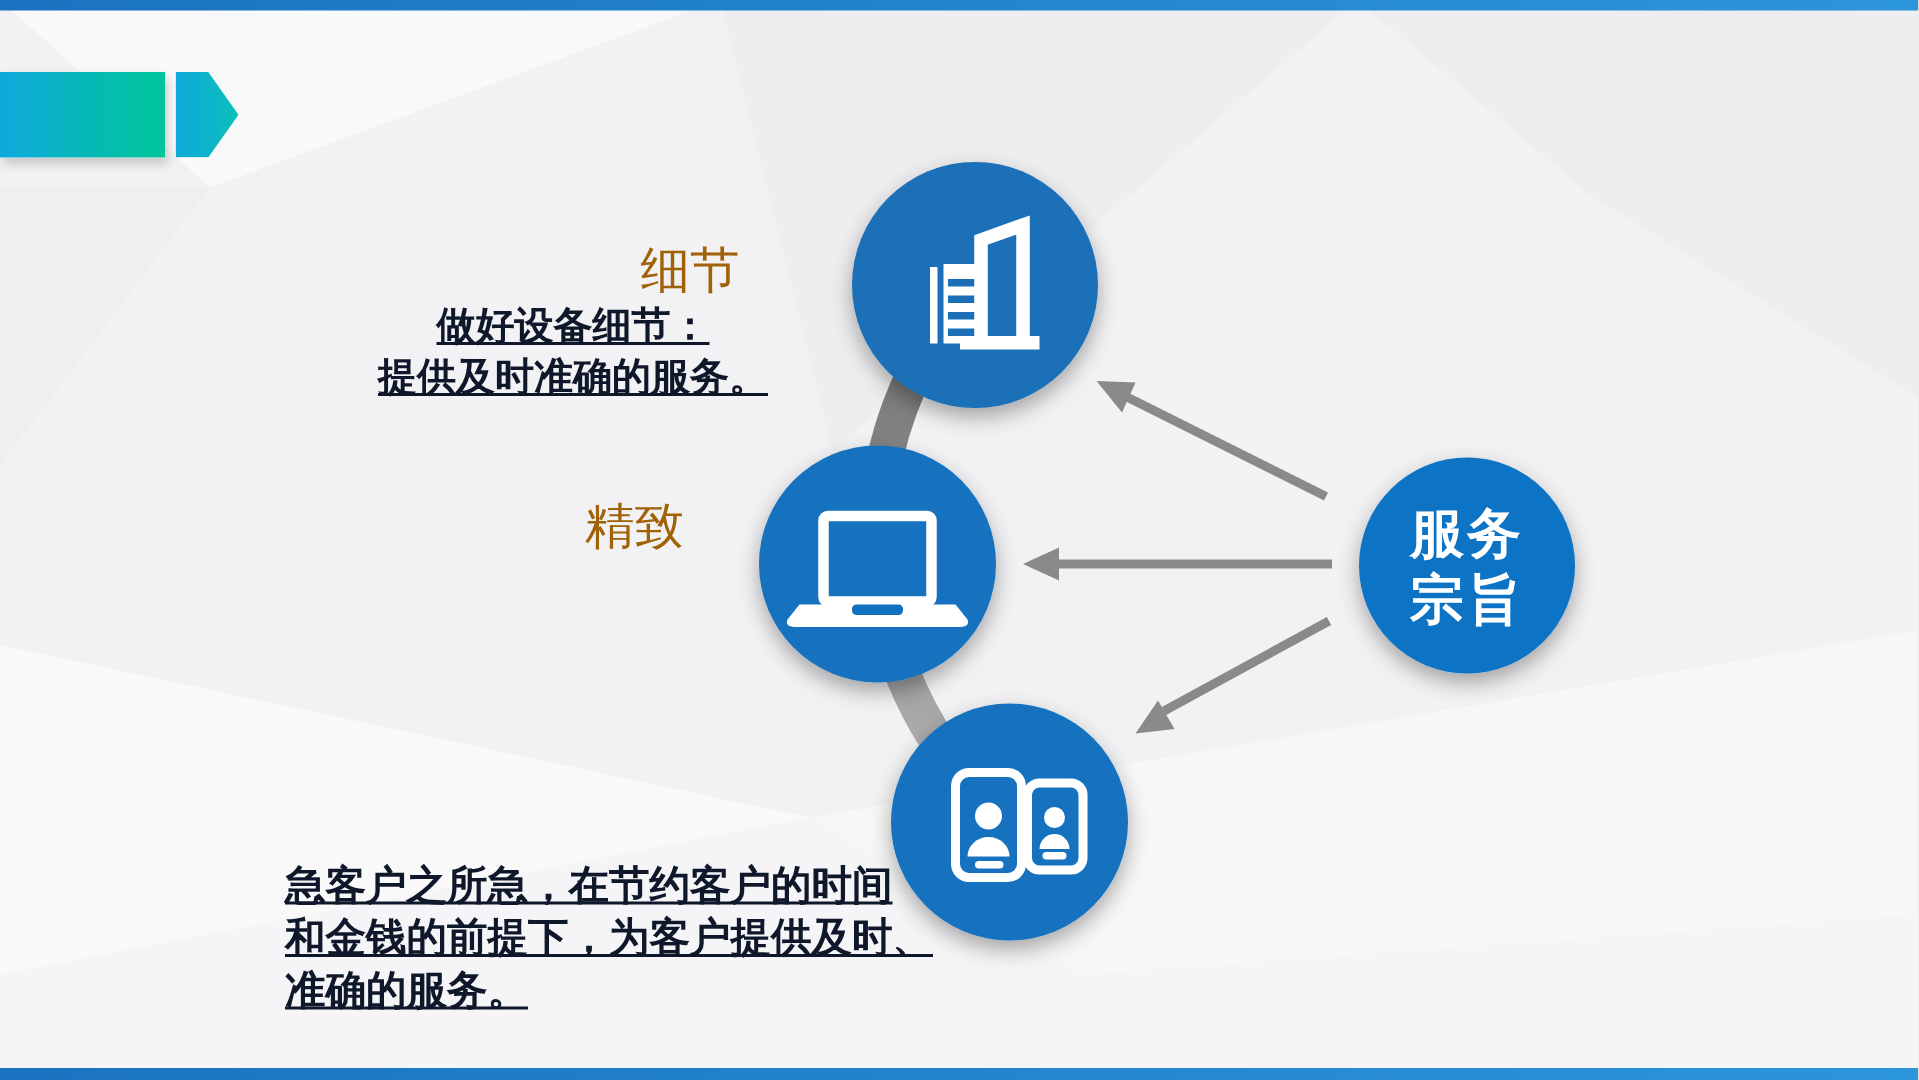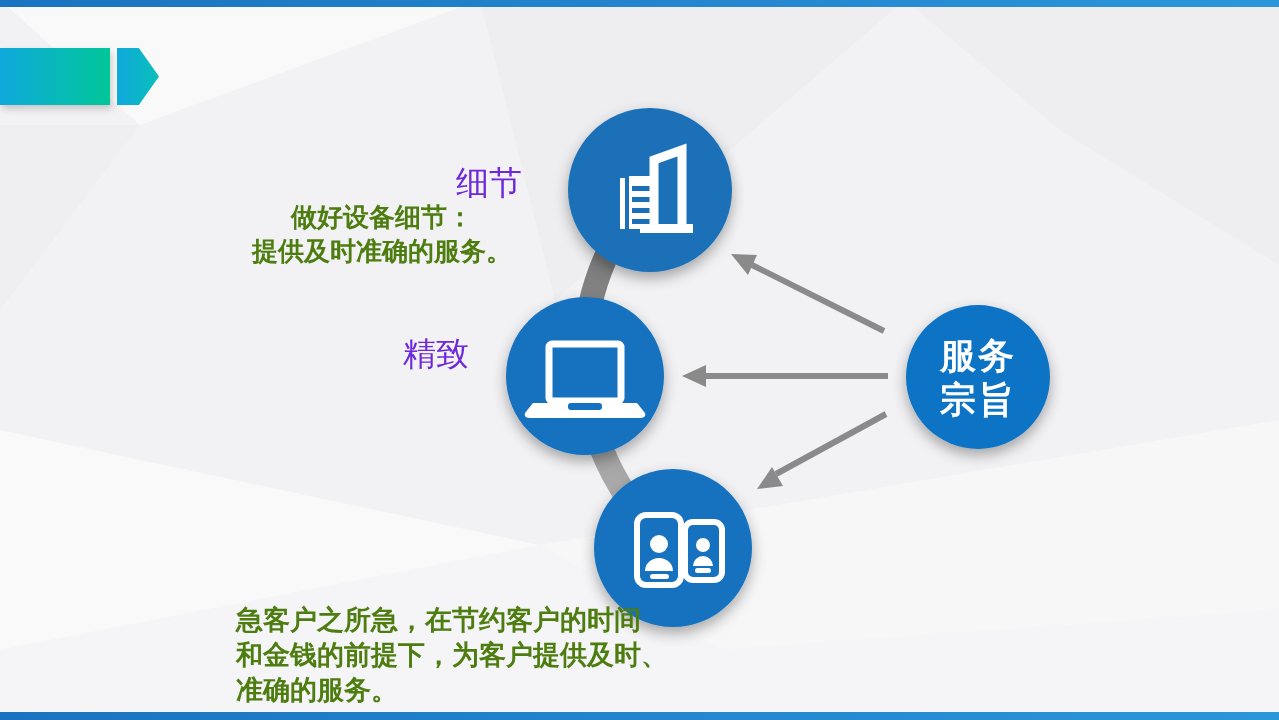--- a/index.html
+++ b/index.html
@@ -17,27 +17,28 @@
     background:linear-gradient(90deg,var(--ribbon-start),var(--ribbon-end));
     box-shadow:2px 4px 7px rgba(0,0,0,.18);
   }
   .ribbon-arrow{
     position:absolute;left:117px;top:48px;width:42px;height:57px;
     background:linear-gradient(90deg,var(--ribbon-start),#0abfb9);
     clip-path:polygon(0 0,52% 0,100% 50%,52% 100%,0 100%);
   }
   .diagram{position:absolute;left:0;top:0;}
   .item-title{
-    position:absolute;text-align:right;color:#6d28d9;
-    font-family:Liberation Serif, serif;
+    position:absolute;text-align:center;color:#a16207;
+    font-family:Liberation Mono, monospace;
     font-size:33px;line-height:34px;font-weight:400;
   }
   .item-desc{
-    position:absolute;color:#4d7c0f;font-weight:700;
+    position:absolute;color:#0f172a;font-weight:700;
     white-space:pre-line;
+    text-decoration:underline;
   }
   .desc-center{text-align:center;font-size:26px;line-height:34px;}
   .desc-left{text-align:left;font-size:27px;line-height:35px;}
   .hub-text{
     fill:#fff;font-weight:700;font-size:36px;
     font-family:"Liberation Sans","DejaVu Sans",sans-serif;
     text-anchor:middle;letter-spacing:2px;
   }
 </style>
 </head>
@@ -122,19 +123,19 @@
 
     <circle cx="978" cy="377" r="72" style="fill:var(--hub-blue)" filter="url(#circShadow)"></circle>
     <text x="978" y="368" class="hub-text">服务</text>
     <text x="978" y="412" class="hub-text">宗旨</text>
   </svg>
 
   <div class="item-title" style="left:398px;top:166px;width:124px;">细节</div>
   <div class="item-desc desc-center" style="left:228px;top:200px;width:308px;">做好设备细节：
 提供及时准确的服务。</div>
 
-  <div class="item-title" style="left:345px;top:337px;width:124px;">精致</div>
+  <div class="item-title" style="left:361px;top:337px;width:124px;">精致</div>
 
-  <div class="item-desc desc-left" style="left:190px;top:603px;width:480px;margin-left:46px;">急客户之所急，在节约客户的时间
+  <div class="item-desc desc-left" style="left:190px;top:573px;width:480px;">急客户之所急，在节约客户的时间
 和金钱的前提下，为客户提供及时、
 准确的服务。</div>
 
 </div>
 
 </body></html>

